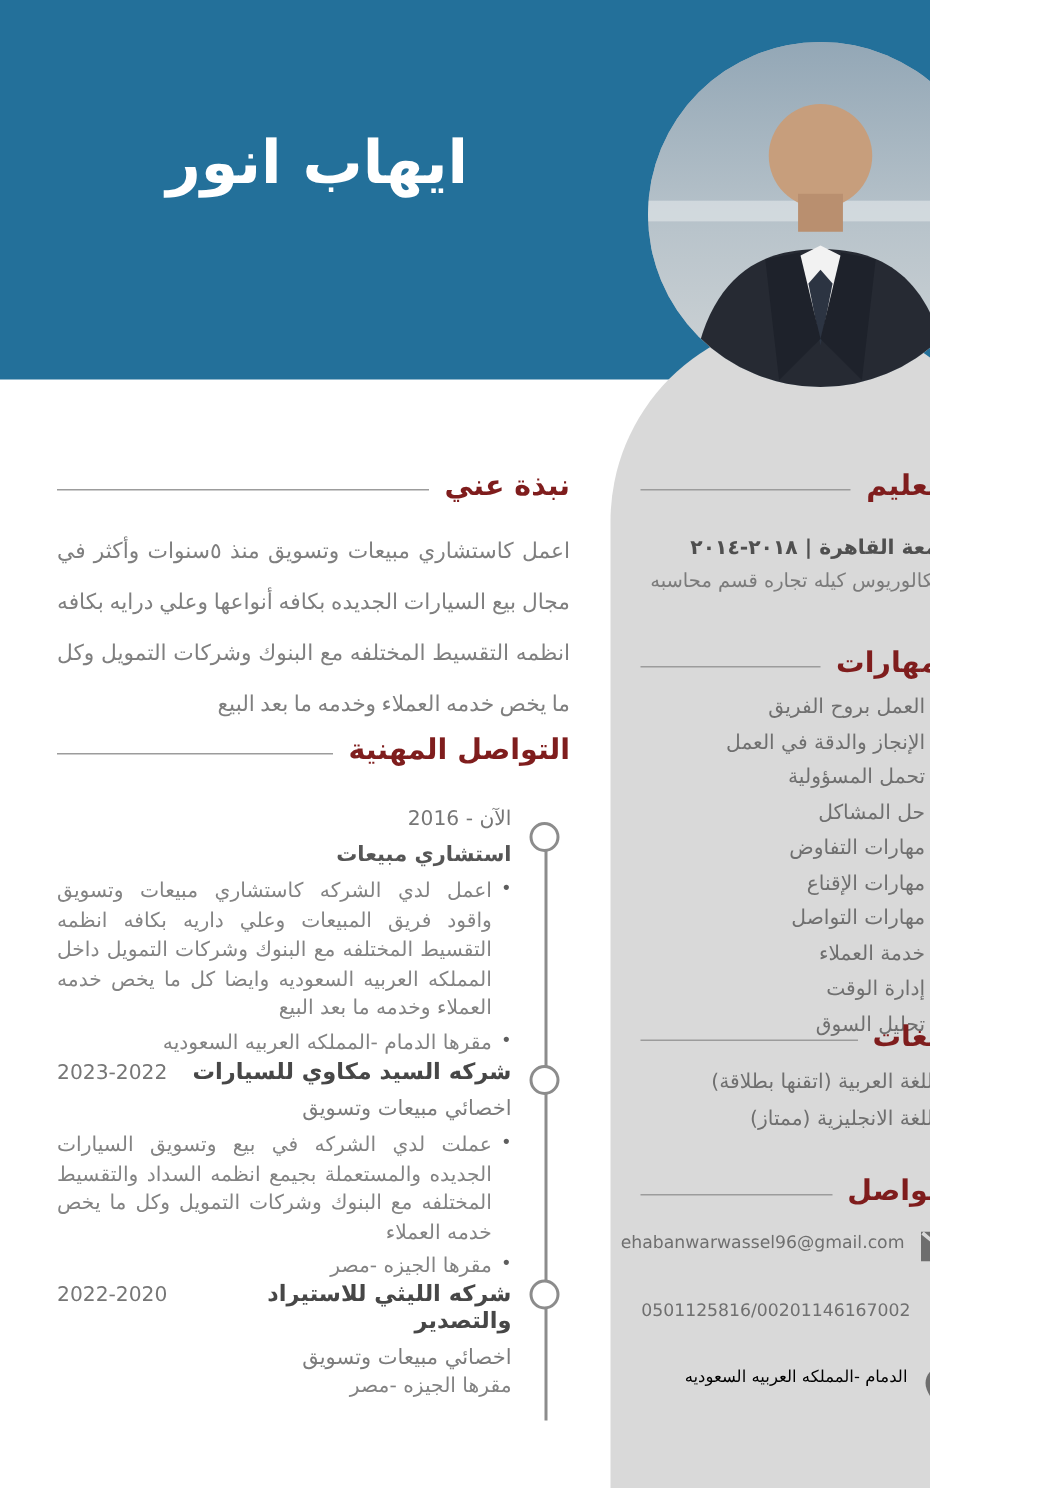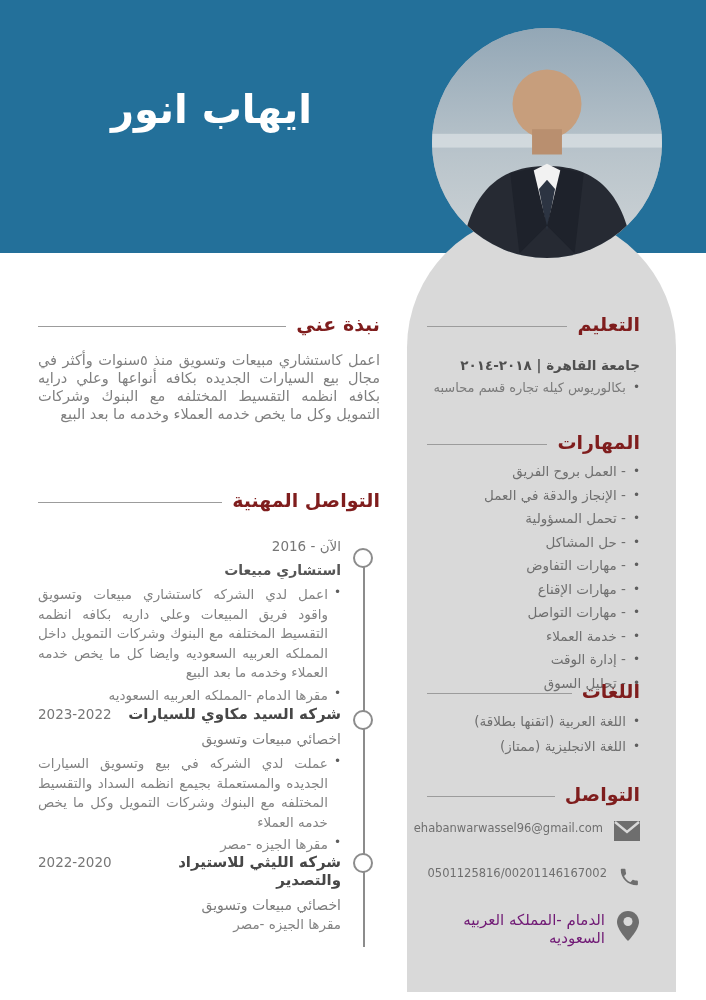--- a/index.html
+++ b/index.html
@@ -1,17 +1,17 @@
 <!DOCTYPE html>
 <html lang="ar"><head>
 <meta charset="utf-8">
 <style>
   * { margin:0; padding:0; box-sizing:border-box; }
   body { background:#ffffff; font-family:"DejaVu Sans", sans-serif; }
-  .page { position:relative; width:706px; height:1000px; background:#ffffff; overflow:hidden; }
+  .page { position:relative; width:620px; height:1000px; background:#ffffff; overflow:hidden; }
 
   
   .hdr { position:absolute; left:0; top:0; width:706px; height:253px; background:#23709a; }
   .name-block { position:absolute; left:40px; top:86px; width:272px; text-align:right; direction:rtl; }
   .name { font-size:40px; font-weight:bold; color:#ffffff; line-height:1.15; }
   .subtitle { margin-top:9px; font-size:19px; color:#eef5f8; }
 
   
   .panel { position:absolute; left:407px; top:213px; width:269px; height:779px;
            background:#d9d9d9; border-radius:135px 135px 0 0; }
@@ -36,29 +36,29 @@
 
   .skill-list { margin-top:10px; }
   .skill-row { display:flex; direction:rtl; gap:7px; margin-bottom:6px; font-size:13.5px;
                line-height:17.5px; color:#6f6f6f; }
   .lang-list { margin-top:10px; }
   .lang-row { display:flex; direction:rtl; gap:7px; margin-bottom:7px; font-size:13.5px;
               line-height:18px; color:#6f6f6f; }
 
   .c-row { display:flex; direction:rtl; gap:11px; }
   .c-row.email { margin-top:16px; } .c-row.phone { margin-top:21px; } .c-row.loc { margin-top:19px; }
-  .c-text { font-size:15px; color:#701a75; }
+  .c-text { font-size:11px; color:#000000; }
   .c-latin { font-size:11.5px; color:#6f6f6f; direction:ltr; unicode-bidi:embed; }
   .c-icon { flex:0 0 auto; }
 
   
   .main-sec { position:absolute; left:38px; width:342px; direction:rtl; }
   #about { top:313px; }
-  .about-text { margin-top:16px; font-size:14.5px; line-height:18px; color:#7f7f7f;
-                text-align:justify; }
+  .about-text { margin-top:16px; font-size:14.5px; line-height:34px; color:#7f7f7f;
+                text-align:justify;font-family:Liberation Serif, serif; }
   #exp-head { top:489px; }
 
   .job { position:absolute; left:38px; width:303px; direction:rtl; }
   #job1 { top:538px; } #job2 { top:705px; } #job3 { top:853px; }
   .job-head { display:flex; direction:rtl; justify-content:space-between; align-items:baseline; }
   .company { font-size:15px; font-weight:bold; color:#474747; }
   .period { font-size:13.5px; color:#767676; direction:ltr; unicode-bidi:embed; white-space:nowrap; }
   .job-role { margin-top:8px; font-size:14px; color:#7c7c7c; }
   .job-role.strong { font-weight:bold; color:#565656; }
   .job-bullets { margin-top:7px; }

